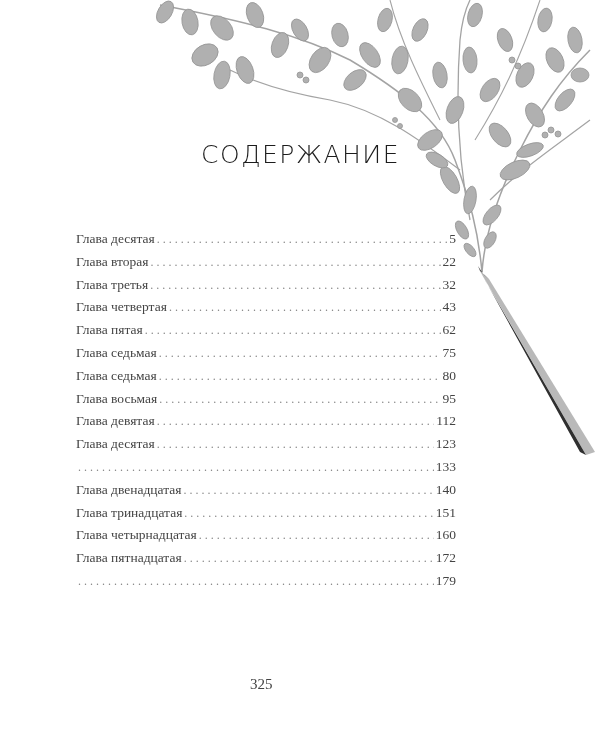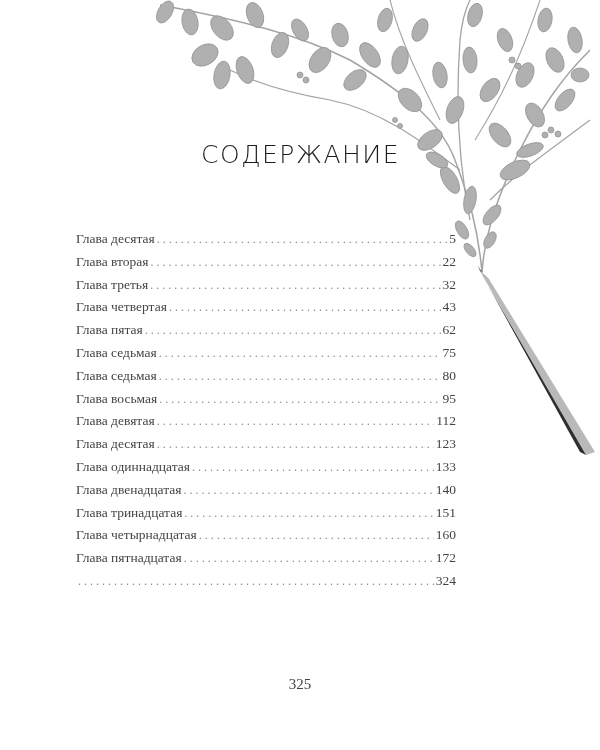--- a/index.html
+++ b/index.html
@@ -18,21 +18,21 @@
     display: flex; align-items: baseline; height: 22.8px; font-size: 13.5px; color: #444;
   }
   .toc-label { white-space: nowrap; }
   .toc-dots {
     flex: 1; overflow: hidden; white-space: nowrap; margin: 0 2px; color: #888;
     letter-spacing: 2.6px; font-size: 12px;
   }
   .toc-dots::before { content: ". . . . . . . . . . . . . . . . . . . . . . . . . . . . . . . . . . . . . . . . . . . . . . . . . . . . . . . . . . . . . . . . . . . . . . . . . . . . . . . . . . . . . ."; letter-spacing: 0; }
   .toc-page { white-space: nowrap; font-variant-numeric: oldstyle-nums; }
   .page-number {
-    position: absolute; left: 250px; width: 100px; top: 676px; text-align: center;
+    position: absolute; left: 250px; width: 100px; top: 676px; text-align: left;
     font-size: 15px; color: #444;
   }
 </style>
 </head>
 <body>
 
 <svg class="illustration" viewBox="0 0 600 460" xmlns="http://www.w3.org/2000/svg">
   <g fill="#a8a8a8" stroke="#8a8a8a" stroke-width="0.8" opacity="0.9">
 
     <path d="M482 272 C478 230 470 200 455 160 C440 120 400 90 350 60 C300 35 240 20 160 5" fill="none" stroke="#9a9a9a" stroke-width="1.5"></path>
@@ -150,21 +150,20 @@
       <span class="toc-label">Глава девятая</span>
       <span class="toc-dots"></span>
       <span class="toc-page">112</span>
     </div>
     <div class="toc-row">
       <span class="toc-label">Глава десятая</span>
       <span class="toc-dots"></span>
       <span class="toc-page">123</span>
     </div>
     <div class="toc-row">
-      <span class="toc-label">Глава одиннадцатая</span>
       <span class="toc-dots"></span>
       <span class="toc-page">133</span>
     </div>
     <div class="toc-row">
       <span class="toc-label">Глава двенадцатая</span>
       <span class="toc-dots"></span>
       <span class="toc-page">140</span>
     </div>
     <div class="toc-row">
       <span class="toc-label">Глава тринадцатая</span>
@@ -176,17 +175,17 @@
       <span class="toc-dots"></span>
       <span class="toc-page">160</span>
     </div>
     <div class="toc-row">
       <span class="toc-label">Глава пятнадцатая</span>
       <span class="toc-dots"></span>
       <span class="toc-page">172</span>
     </div>
     <div class="toc-row">
       <span class="toc-dots"></span>
-      <span class="toc-page">324</span>
+      <span class="toc-page">179</span>
     </div>
   </div>
 
 <div class="page-number">325</div>
 
 </body></html>

